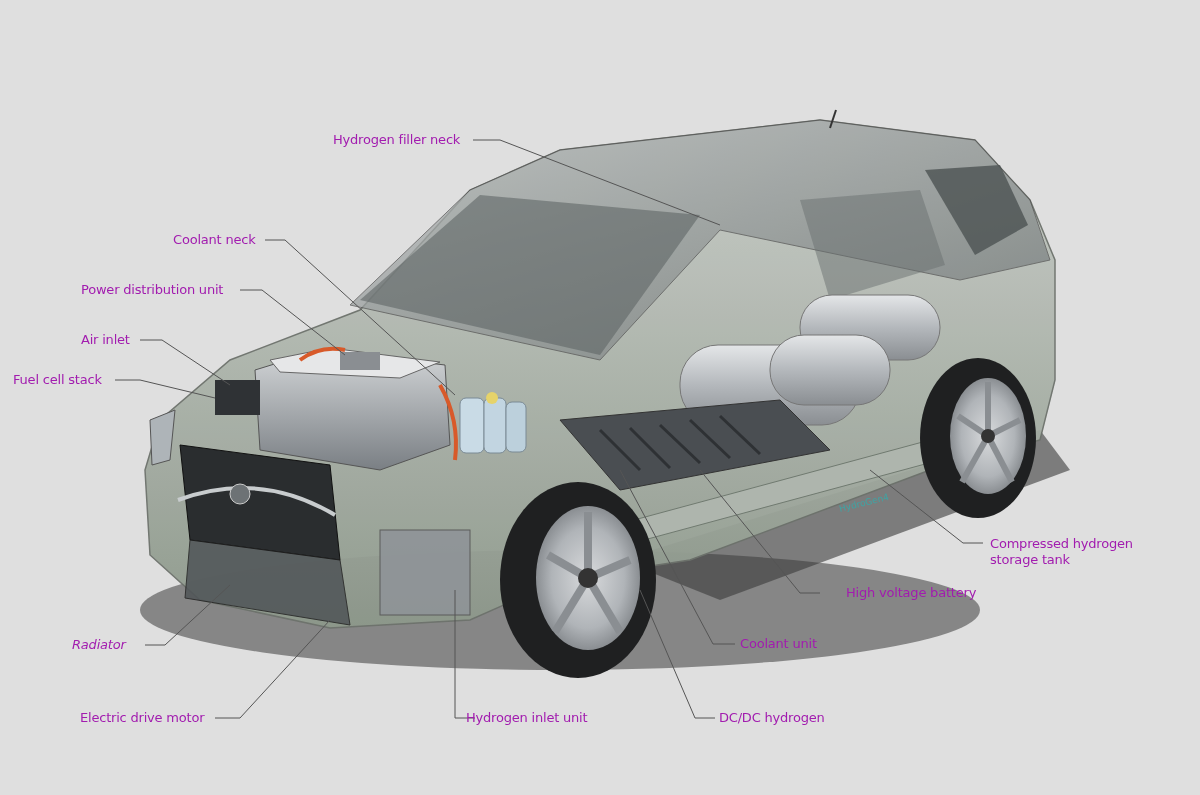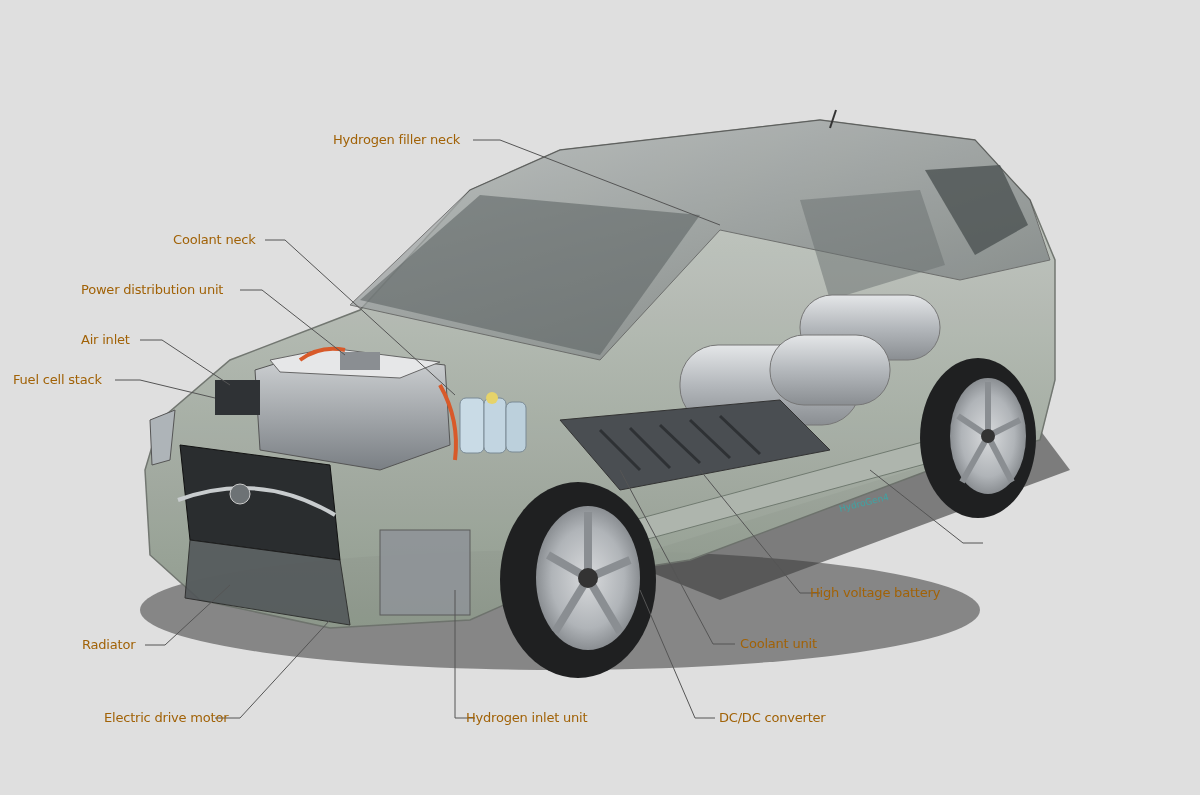--- a/index.html
+++ b/index.html
@@ -6,21 +6,21 @@
   body {
     width: 1200px; height: 795px; overflow: hidden;
     background: #dfdfdf;
     font-family: "DejaVu Sans", sans-serif;
     position: relative;
   }
   #stage { position: absolute; left: 0; top: 0; width: 1200px; height: 795px; }
   .label {
     position: absolute;
     font-size: 13px;
-    color: #a16207;
+    color: #a21caf;
     white-space: nowrap;
     line-height: 16px;
     letter-spacing: -0.2px;
   }
   svg { position: absolute; left: 0; top: 0; }
 </style>
 </head>
 <body>
 
 <div id="stage">
@@ -140,19 +140,23 @@
       <polyline points="820,593 800,593 700,470"></polyline>
       <polyline points="983,543 963,543 870,470"></polyline>
     </g>
   </svg>
 
   <div class="label" style="left:333px; top:132px;">Hydrogen filler neck</div>
   <div class="label" style="left:173px; top:232px;">Coolant neck</div>
   <div class="label" style="left:81px; top:282px;text-align:right;">Power distribution unit</div>
   <div class="label" style="left:81px; top:332px;">Air inlet</div>
   <div class="label" style="left:13px; top:372px;text-align:center;">Fuel cell stack</div>
-  <div class="label" style="left:82px; top:637px;">Radiator</div>
-  <div class="label" style="left:80px; top:710px;margin-left:24px;">Electric drive motor</div>
+  <div class="label" style="left:72px; top:637px;font-style:italic;">Radiator</div>
+  <div class="label" style="left:80px; top:710px;">Electric drive motor</div>
   <div class="label" style="left:466px; top:710px;">Hydrogen inlet unit</div>
-  <div class="label" style="left:719px; top:710px;">DC/DC converter</div>
+  <div class="label" style="left:719px; top:710px;">DC/DC hydrogen</div>
   <div class="label" style="left:740px; top:636px;">Coolant unit</div>
-  <div class="label" style="left:810px; top:585px;">High voltage battery</div>
+  <div class="label" style="left:846px; top:585px;">High voltage battery</div>
+  <div class="label" style="left:990px; top:536px;">
+    <div>Compressed hydrogen</div>
+    <div>storage tank</div>
+  </div>
 </div>
 
 </body></html>

